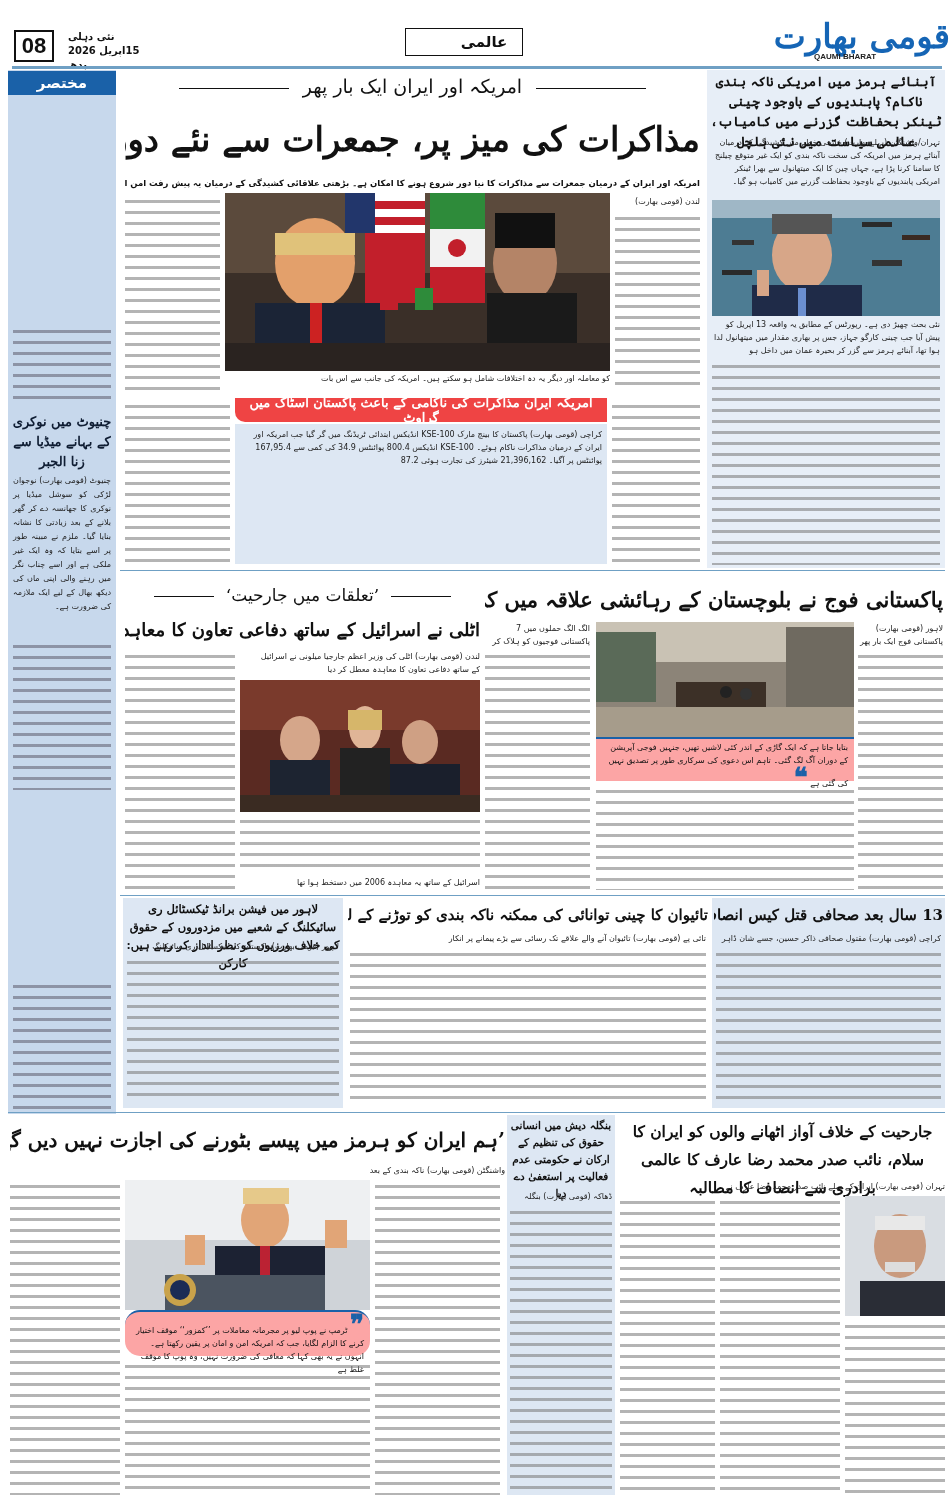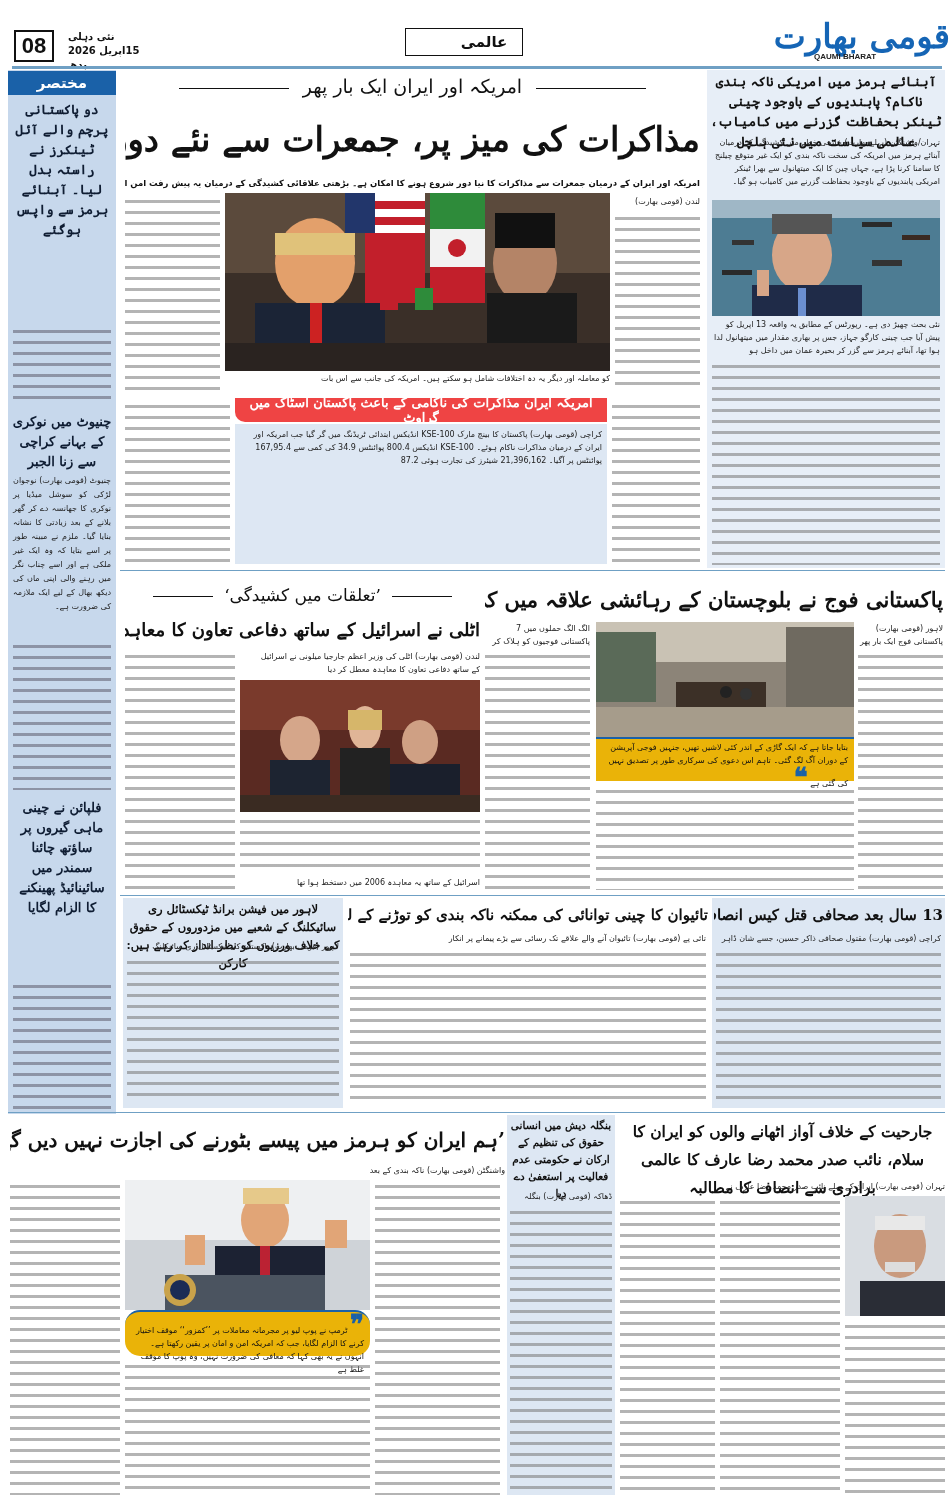--- a/index.html
+++ b/index.html
@@ -29,52 +29,50 @@
   .hl { font-family: "DejaVu Serif", serif; font-weight: bold; direction: rtl; text-align: center; color: #111; white-space: nowrap; overflow: hidden; }
   .kicker { font-family: "DejaVu Serif", serif; direction: rtl; text-align: center; color: #111; white-space: nowrap; }
   .lead { font: bold 8.5px "DejaVu Sans", sans-serif; direction: rtl; text-align: right; line-height: 14px; color: #111; white-space: nowrap; overflow: hidden; }
   .dek { font: 8px "DejaVu Sans", sans-serif; direction: rtl; text-align: right; line-height: 13px; color: #222; overflow: hidden; }
 
   .photo { overflow: hidden; }
   .photo svg { width: 100%; height: 100%; display: block; }
 
   .bluebar { background: #ef4444; color: #fff; font: bold 13px "DejaVu Serif", serif; direction: rtl; text-align: center; display:flex; align-items:center; justify-content:center; border-radius: 0 0 0 10px; }
   .shade { background: #dde7f3; }
-  .quote { background: #eab308; border-top: 2px solid #1a61a8; font: 8px "DejaVu Sans", sans-serif; line-height: 13px; direction: rtl; text-align: right; padding: 2px 6px; color: #111; }
+  .quote { background: #fca5a5; border-top: 2px solid #1a61a8; font: 8px "DejaVu Sans", sans-serif; line-height: 13px; direction: rtl; text-align: right; padding: 2px 6px; color: #111; }
   .qmark { color: #1a61a8; font: bold 26px "DejaVu Serif", serif; line-height: 20px; }
 </style>
 </head>
 <body>
 
 <div id="pageno" class="abs">08</div>
 <div id="dateline" class="abs">
   <div>نئی دہلی</div>
   <div>15اپریل 2026 بدھ</div>
 </div>
 <div id="section-box" class="abs">عالمی</div>
 <div id="logo" class="abs">قومی بھارت</div>
 <div id="logo-en" class="abs">QAUMI BHARAT</div>
 <div id="rule-top" class="abs"></div>
 
 <div id="left-col" class="abs"></div>
 <div id="left-title" class="abs">مختصر</div>
 
 <div class="abs" style="left:8px; top:98px; width:108px;">
-  <div class="left-head">دو پاکستانی پرچم والے آئل ٹینکرز نے راستہ بدل لیا۔ آبنائے ہرمز سے واپس ہوگئے</div>
 </div>
 <div class="abs txt-blue" style="left:13px; top:325px; width:98px; height:80px;"></div>
 
 <div class="abs" style="left:8px; top:410px; width:108px;">
-  <div class="left-head">چنیوٹ میں نوکری کے بہانے کراچی سے زنا الجبر</div>
+  <div class="left-head">چنیوٹ میں نوکری کے بہانے میڈیا سے زنا الجبر</div>
   <div class="left-body">چنیوٹ (قومی بھارت) نوجوان لڑکی کو سوشل میڈیا پر نوکری کا جھانسہ دے کر گھر بلانے کے بعد زیادتی کا نشانہ بنایا گیا۔ ملزم نے مبینہ طور پر اسے بتایا کہ وہ ایک غیر ملکی ہے اور اسے چناب نگر میں رہنے والی اپنی ماں کی دیکھ بھال کے لیے ایک ملازمہ کی ضرورت ہے۔</div>
 </div>
 <div class="abs txt-blue" style="left:13px; top:640px; width:98px; height:150px;"></div>
 
 <div class="abs" style="left:8px; top:796px; width:108px;">
-  <div class="left-head">فلپائن نے چینی ماہی گیروں پر ساؤتھ چائنا سمندر میں سائینائیڈ پھینکنے کا الزام لگایا</div>
 </div>
 <div class="abs txt-blue" style="left:13px; top:980px; width:98px; height:130px;"></div>
 
 <div class="abs kicker" style="left:125px; top:75px; width:575px; font-size:19px; border-bottom:0;">
   <span style="display:inline-block; width:110px; height:1px; background:#111; vertical-align:middle;"></span>
   <span style="padding:0 8px;">امریکہ اور ایران ایک بار پھر</span>
   <span style="display:inline-block; width:110px; height:1px; background:#111; vertical-align:middle;"></span>
 </div>
 <div class="abs hl" style="left:125px; top:103px; width:575px; font-size:34px; line-height:72px;">مذاکرات کی میز پر، جمعرات سے نئے دور کے آغاز کا امکان</div>
 <div class="abs lead" style="left:125px; top:176px; width:575px;">امریکہ اور ایران کے درمیان جمعرات سے مذاکرات کا نیا دور شروع ہونے کا امکان ہے۔ بڑھتی علاقائی کشیدگی کے درمیان یہ پیش رفت امن اور سفارتی حل کی جانب ایک مثبت قدم بھی جاری ہے</div>
@@ -159,21 +157,21 @@
 <div class="abs quote" style="left:596px; top:737px; width:258px; height:44px;">
   <span>بتایا جاتا ہے کہ ایک گاڑی کے اندر کئی لاشیں تھیں، جنہیں فوجی آپریشن کے دوران آگ لگ گئی۔ تاہم اس دعوی کی سرکاری طور پر تصدیق نہیں کی گئی ہے</span>
   <span class="qmark">❝</span>
 </div>
 <div class="abs txt" style="left:596px; top:785px; width:258px; height:105px;"></div>
 <div class="abs dek" style="left:485px; top:622px; width:105px; height:26px;">الگ الگ حملوں میں 7 پاکستانی فوجیوں کو ہلاک کر دیا۔ گروپ کے ترجمان نے یہ</div>
 <div class="abs txt" style="left:485px; top:650px; width:105px; height:240px;"></div>
 
 <div class="abs kicker" style="left:125px; top:585px; width:355px; font-size:17px;">
   <span style="display:inline-block; width:60px; height:1px; background:#111; vertical-align:middle;"></span>
-  <span style="padding:0 6px;">’تعلقات میں کشیدگی‘</span>
+  <span style="padding:0 6px;">’تعلقات میں جارحیت‘</span>
   <span style="display:inline-block; width:60px; height:1px; background:#111; vertical-align:middle;"></span>
 </div>
 <div class="abs hl" style="left:125px; top:612px; width:355px; font-size:18px; line-height:36px;">اٹلی نے اسرائیل کے ساتھ دفاعی تعاون کا معاہدہ معطل کر دیا</div>
 <div class="abs dek" style="left:250px; top:650px; width:230px; height:26px;">لندن (قومی بھارت) اٹلی کی وزیر اعظم جارجیا میلونی نے اسرائیل کے ساتھ دفاعی تعاون کا معاہدہ معطل کر دیا</div>
 <div class="abs photo" style="left:240px; top:680px; width:240px; height:132px;">
   <svg viewBox="0 0 240 132" preserveAspectRatio="none">
     <rect width="240" height="132" fill="#5a2a22"></rect>
     <rect x="0" y="0" width="240" height="50" fill="#7a3a2c"></rect>
     <ellipse cx="60" cy="60" rx="20" ry="24" fill="#d5a68a"></ellipse>
     <rect x="30" y="80" width="60" height="52" fill="#1d2431"></rect>

